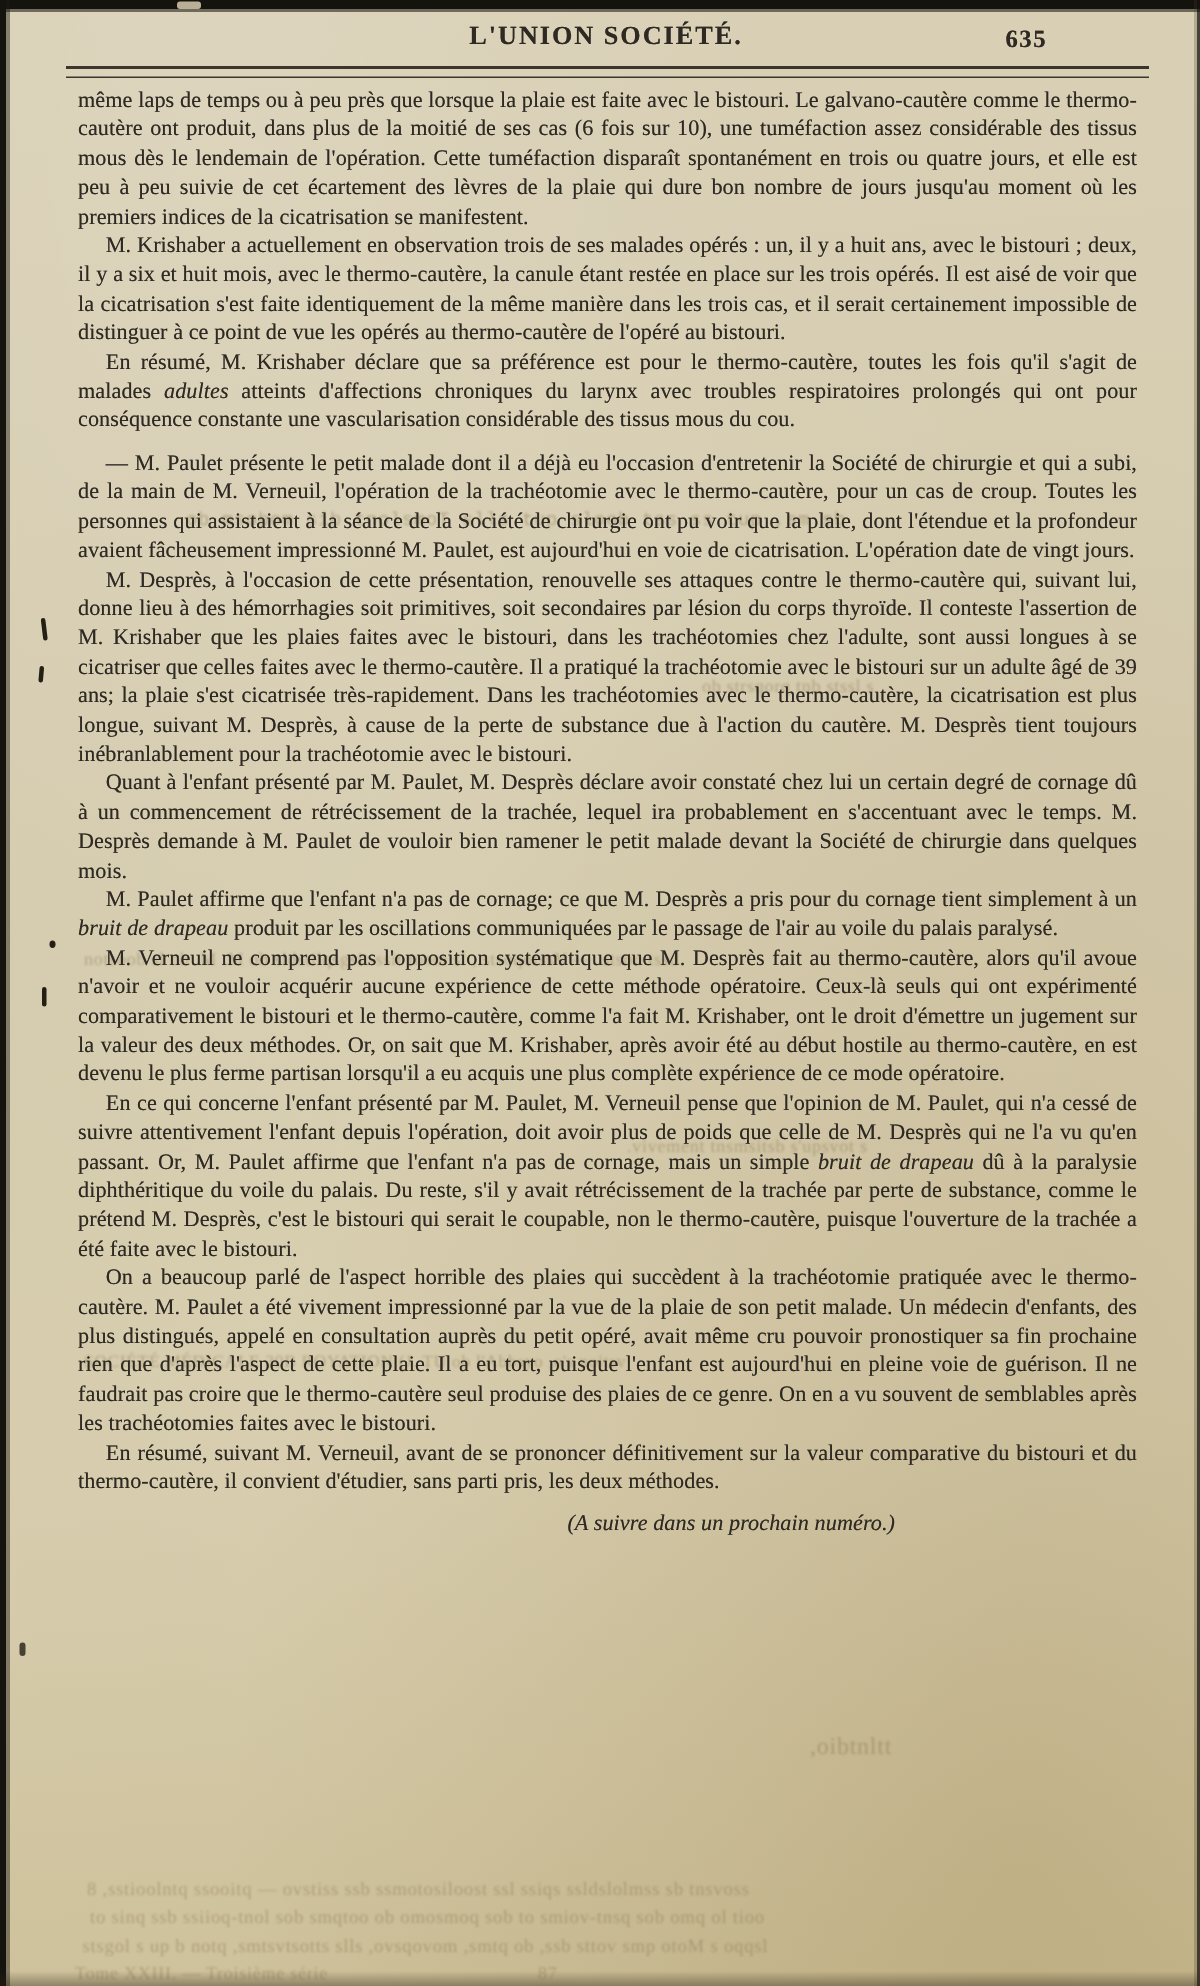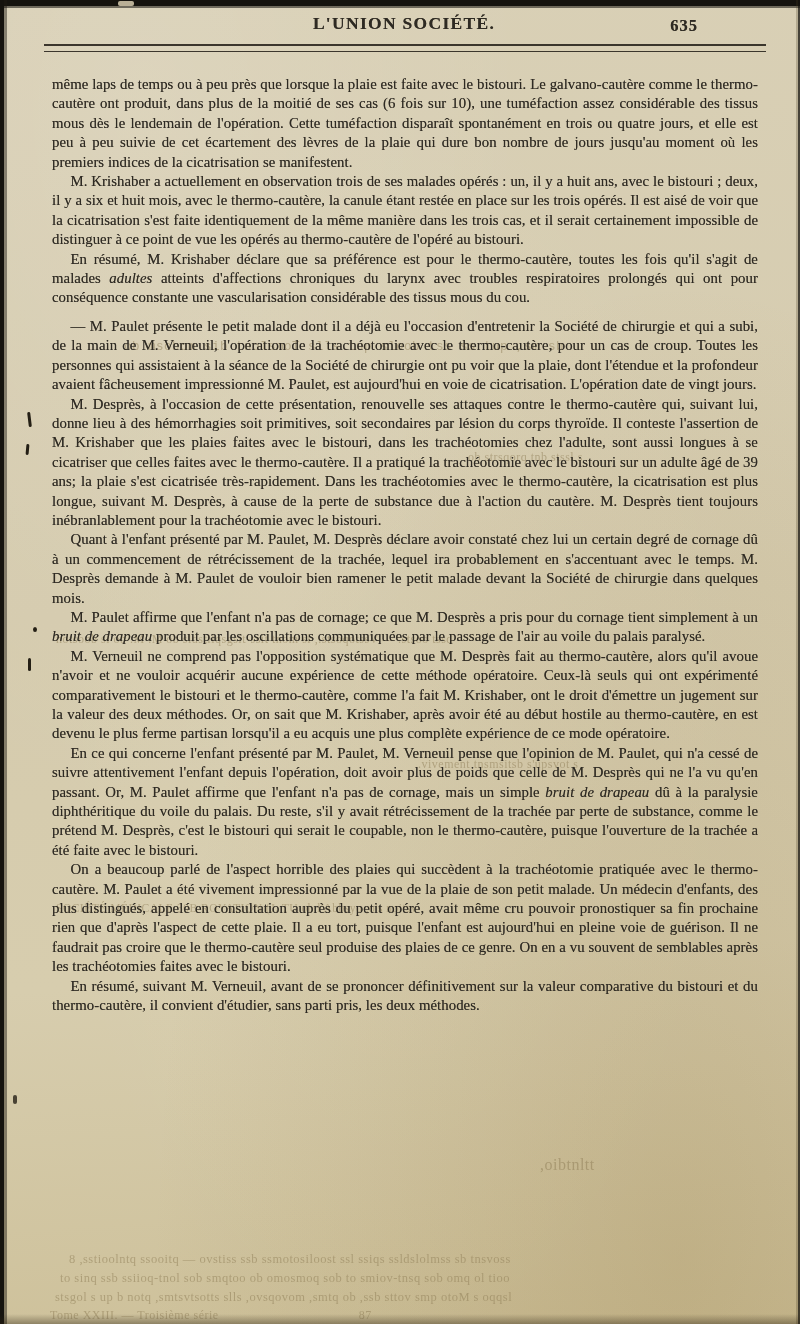--- a/index.html
+++ b/index.html
@@ -54,21 +54,21 @@
   
   .article-body {
     position:absolute; top:58px; left:52px; right:42px;
     text-align: justify;
     font-size: 14.8px;
     line-height: 19.4px;
     letter-spacing: .05px;
     text-shadow: 0 0 .35px rgba(47,42,33,.6);
   }
   .para { margin: 0; text-indent: 1.25em; }
-  .para.no-indent { text-indent: 0; margin-top: 17px; }
+  .para.no-indent { text-indent: 0; }
   .para.section-break { margin-top: 9px; }
   .para em { font-style: italic; }
 
   .closing {
     margin-top: 8px;
     text-align: center;
     padding-left: 165px;
     font-style: italic;
     font-size: 14.8px;
   }
@@ -92,21 +92,21 @@
 
 <div class="page">
 
   <div>
       <div class="ghost" style="left: 124px; top: 340px; font-size: 12.5px; font-family: Liberation Mono, monospace;">ob msobom sib tnolsmoT slls tup sloob tss ss tup ,sm sb</div>
       <div class="ghost" style="left: 468px; top: 450px; font-size: 12px;">ob strsqorq tnb stssl s</div>
       <div class="ghost" style="left: 56px; top: 632px; font-size: 12px;">notsoob sl ob .M .M ob sldstilqsgsit-ssit tnom sl ,.stsoqotssV — .stsoo tssd</div>
       <div class="ghost" style="left: 418px; top: 757px; font-size: 12px;">.vivement tnsmsitsb s'upsvot s</div>
       <div class="ghost" style="left: 56px; top: 902px; font-size: 11.5px;">SOCIÉTÉ MÉDICALE 30B ROYATION (J. TU ob l'Abbsyo ,o's noitsv</div>
       <div class="ghost" style="left: 540px; top: 1156px; font-size: 16px;">,oibtnltt</div>
-      <div class="ghost" style="left: 58px; top: 1252px; font-size: 12.5px; margin-left: 11px;">8 ,sstioolntq ssooitq — ovstiss ssb ssmotosiloost ssl ssiqs ssldslolmss sb tnsvoss</div>
+      <div class="ghost" style="left: 58px; top: 1252px; font-size: 12.5px;">8 ,sstioolntq ssooitq — ovstiss ssb ssmotosiloost ssl ssiqs ssldslolmss sb tnsvoss</div>
       <div class="ghost" style="left: 60px; top: 1271px; font-size: 12.5px;">to sinq ssb ssiioq-tnol sob smqtoo ob omosmoq sob to smiov-tnsq sob omq ol tioo</div>
       <div class="ghost" style="left: 55px; top: 1290px; font-size: 12.5px;">stsgol s up b notq ,smtsvtsotts slls ,ovsqovom ,smtq ob ,ssb sttov smp otoM s oqqsl</div>
       <div class="ghost" style="left: 50px; top: 1308px; font-size: 12px;">Tome XXIII. — Troisième série                                        87</div>
     </div>
 
   <div class="header">
     <div class="journal-title">L'UNION SOCIÉTÉ.</div>
     <div class="page-number">635</div>
   </div>
 
@@ -118,20 +118,21 @@
       <p class="para">M. Krishaber a actuellement en observation trois de ses malades opérés : un, il y a huit ans, avec le bistouri ; deux, il y a six et huit mois, avec le thermo-cautère, la canule étant restée en place sur les trois opérés. Il est aisé de voir que la cicatrisation s'est faite identiquement de la même manière dans les trois cas, et il serait certainement impossible de distinguer à ce point de vue les opérés au thermo-cautère de l'opéré au bistouri.</p>
       <p class="para">En résumé, M. Krishaber déclare que sa préférence est pour le thermo-cautère, toutes les fois qu'il s'agit de malades <em>adultes</em> atteints d'affections chroniques du larynx avec troubles respiratoires prolongés qui ont pour conséquence constante une vascularisation considérable des tissus mous du cou.</p>
       <p class="para section-break">— M. Paulet présente le petit malade dont il a déjà eu l'occasion d'entretenir la Société de chirurgie et qui a subi, de la main de M. Verneuil, l'opération de la trachéotomie avec le thermo-cautère, pour un cas de croup. Toutes les personnes qui assistaient à la séance de la Société de chirurgie ont pu voir que la plaie, dont l'étendue et la profondeur avaient fâcheusement impressionné M. Paulet, est aujourd'hui en voie de cicatrisation. L'opération date de vingt jours.</p>
       <p class="para">M. Desprès, à l'occasion de cette présentation, renouvelle ses attaques contre le thermo-cautère qui, suivant lui, donne lieu à des hémorrhagies soit primitives, soit secondaires par lésion du corps thyroïde. Il conteste l'assertion de M. Krishaber que les plaies faites avec le bistouri, dans les trachéotomies chez l'adulte, sont aussi longues à se cicatriser que celles faites avec le thermo-cautère. Il a pratiqué la trachéotomie avec le bistouri sur un adulte âgé de 39 ans; la plaie s'est cicatrisée très-rapidement. Dans les trachéotomies avec le thermo-cautère, la cicatrisation est plus longue, suivant M. Desprès, à cause de la perte de substance due à l'action du cautère. M. Desprès tient toujours inébranlablement pour la trachéotomie avec le bistouri.</p>
       <p class="para">Quant à l'enfant présenté par M. Paulet, M. Desprès déclare avoir constaté chez lui un certain degré de cornage dû à un commencement de rétrécissement de la trachée, lequel ira probablement en s'accentuant avec le temps. M. Desprès demande à M. Paulet de vouloir bien ramener le petit malade devant la Société de chirurgie dans quelques mois.</p>
       <p class="para">M. Paulet affirme que l'enfant n'a pas de cornage; ce que M. Desprès a pris pour du cornage tient simplement à un <em>bruit de drapeau</em> produit par les oscillations communiquées par le passage de l'air au voile du palais paralysé.</p>
       <p class="para">M. Verneuil ne comprend pas l'opposition systématique que M. Desprès fait au thermo-cautère, alors qu'il avoue n'avoir et ne vouloir acquérir aucune expérience de cette méthode opératoire. Ceux-là seuls qui ont expérimenté comparativement le bistouri et le thermo-cautère, comme l'a fait M. Krishaber, ont le droit d'émettre un jugement sur la valeur des deux méthodes. Or, on sait que M. Krishaber, après avoir été au début hostile au thermo-cautère, en est devenu le plus ferme partisan lorsqu'il a eu acquis une plus complète expérience de ce mode opératoire.</p>
       <p class="para">En ce qui concerne l'enfant présenté par M. Paulet, M. Verneuil pense que l'opinion de M. Paulet, qui n'a cessé de suivre attentivement l'enfant depuis l'opération, doit avoir plus de poids que celle de M. Desprès qui ne l'a vu qu'en passant. Or, M. Paulet affirme que l'enfant n'a pas de cornage, mais un simple <em>bruit de drapeau</em> dû à la paralysie diphthéritique du voile du palais. Du reste, s'il y avait rétrécissement de la trachée par perte de substance, comme le prétend M. Desprès, c'est le bistouri qui serait le coupable, non le thermo-cautère, puisque l'ouverture de la trachée a été faite avec le bistouri.</p>
       <p class="para">On a beaucoup parlé de l'aspect horrible des plaies qui succèdent à la trachéotomie pratiquée avec le thermo-cautère. M. Paulet a été vivement impressionné par la vue de la plaie de son petit malade. Un médecin d'enfants, des plus distingués, appelé en consultation auprès du petit opéré, avait même cru pouvoir pronostiquer sa fin prochaine rien que d'après l'aspect de cette plaie. Il a eu tort, puisque l'enfant est aujourd'hui en pleine voie de guérison. Il ne faudrait pas croire que le thermo-cautère seul produise des plaies de ce genre. On en a vu souvent de semblables après les trachéotomies faites avec le bistouri.</p>
       <p class="para">En résumé, suivant M. Verneuil, avant de se prononcer définitivement sur la valeur comparative du bistouri et du thermo-cautère, il convient d'étudier, sans parti pris, les deux méthodes.</p>
+      <div class="closing">(A suivre dans un prochain numéro.)</div>
     </div>
 
   <div class="edge-top"></div>
   <div class="edge-left"></div>
   <div class="edge-right"></div>
   <div class="edge-bottom"></div>
 
   <div class="speck" style="left:118px; top:1px; width:16px; height:5px; background:#d6cbae; opacity:.85;"></div>
   <div class="speck" style="left:28px; top:412px; width:3px; height:15px; transform:rotate(-7deg);"></div>
   <div class="speck" style="left:26px; top:444px; width:3px; height:11px; transform:rotate(5deg);"></div>

